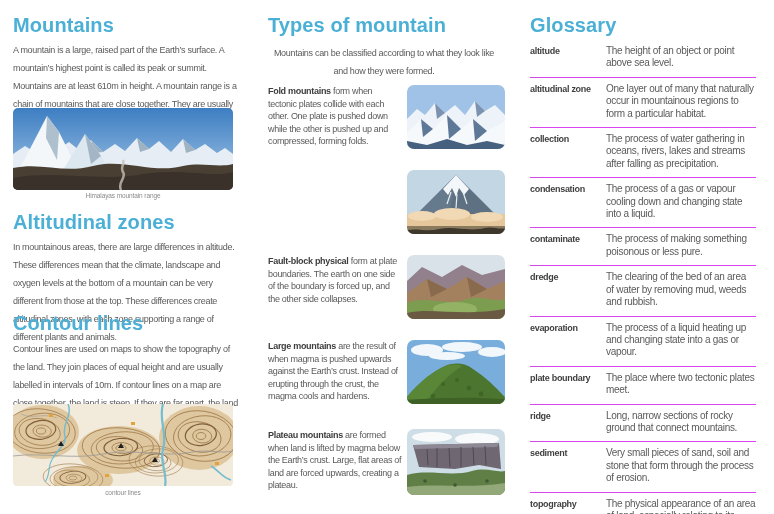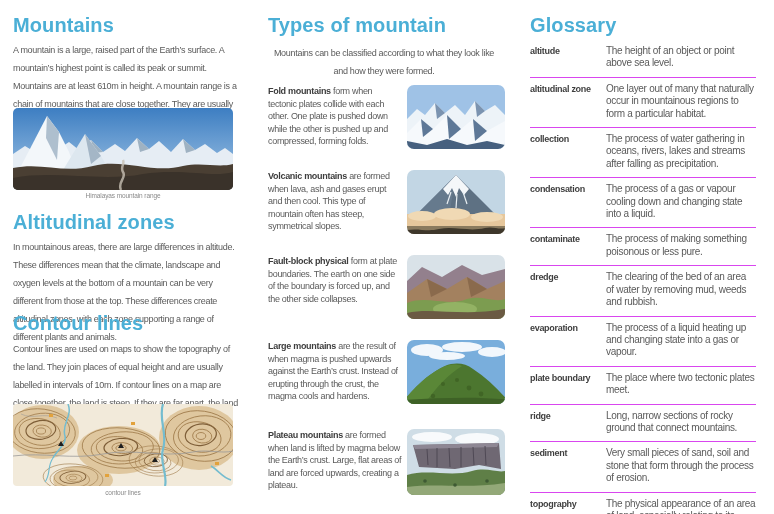--- a/index.html
+++ b/index.html
@@ -145,21 +145,20 @@
         <polygon points="0,48 14,34 26,44 40,30 54,44 66,34 80,46 98,36 98,64 0,64" fill="#f6f9fc"></polygon>
         <polygon points="14,34 26,44 16,52" fill="#5e7897"></polygon>
         <polygon points="40,30 54,44 42,54" fill="#5e7897"></polygon>
         <polygon points="66,34 80,46 68,56" fill="#5e7897"></polygon>
         <polygon points="0,64 0,56 20,60 40,54 60,60 80,56 98,60 98,64" fill="#46607f"></polygon>
       </svg>
     </div>
   </div>
 
   <div class="type-entry" style="top:170px;">
-    <p class="type-text"><b>Volcanic mountains</b><span> are formed when lava, ash and gases erupt and then cool. This type of mountain often has steep, symmetrical slopes.</span></p>
     <div class="type-img">
       <svg width="98" height="64" viewBox="0 0 98 64">
         <rect width="98" height="64" fill="#c2d6e4"></rect>
         <polygon points="-4,58 49,5 102,58" fill="#5e7183"></polygon>
         <polygon points="-4,58 49,5 40,58" fill="#6c8094" opacity=".6"></polygon>
         <polygon points="36,19 49,5 62,19 57,25 52,18 49,27 45,18 41,25" fill="#f4f7f9"></polygon>
         <g stroke="#e9eff3" stroke-width="1.2">
           <line x1="44" y1="22" x2="40" y2="34"></line>
           <line x1="50" y1="24" x2="49" y2="38"></line>
           <line x1="56" y1="22" x2="60" y2="34"></line>

